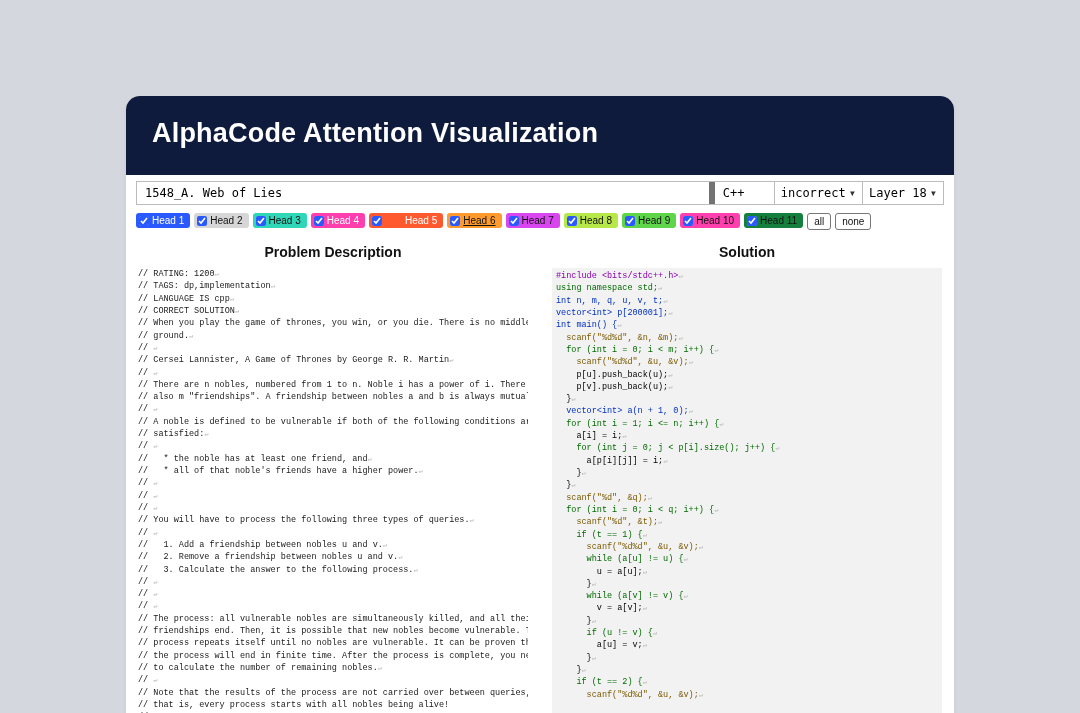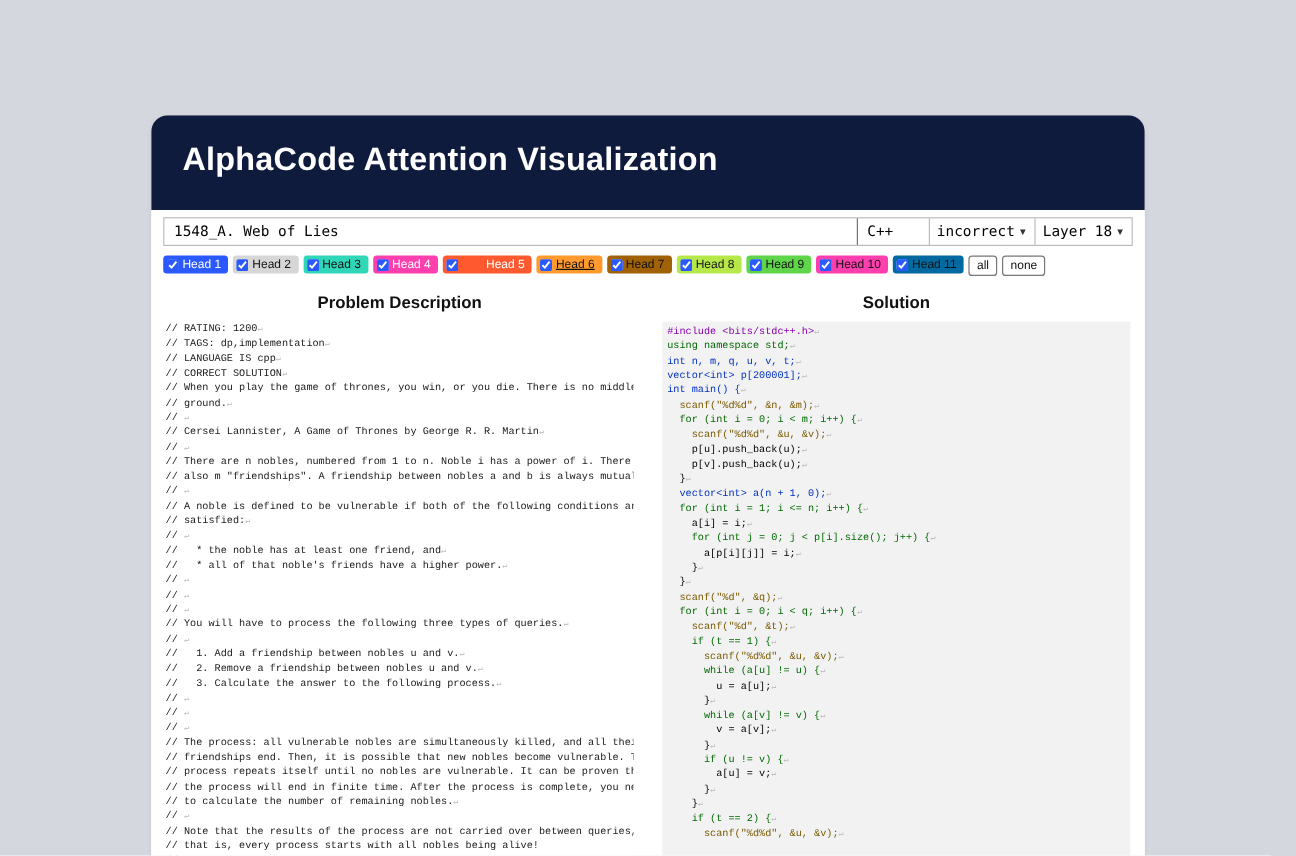--- a/index.html
+++ b/index.html
@@ -43,21 +43,21 @@
     display: flex;
     gap: 0;
     border: 1px solid #bbb;
     margin: 6px 10px 6px 10px;
     font-family: ui-monospace, Menlo, Consolas, monospace;
     font-size: 12px;
   }
   .title-box {
     flex: 1;
     padding: 4px 8px;
-    border-right: 1px solid #737373;
+    border-right: 6px solid #737373;
     white-space: nowrap;
     overflow: hidden;
   }
   .lang-box {
     width: 60px;
     padding: 4px 8px;
     border-right: 1px solid #bbb;
     text-align: left;
   }
   .select-box {
@@ -188,37 +188,37 @@
           <span>Head 4</span>
         </label>
         <label class="head-chip" style="background: rgb(255, 90, 47); color: rgb(255, 255, 255); gap: 23px;">
           <input type="checkbox" checked="" style="">
           <span>Head 5</span>
         </label>
         <label class="head-chip" style="background: rgb(255, 154, 47); color: rgb(17, 17, 17); text-decoration: underline;">
           <input type="checkbox" checked="" style="">
           <span>Head 6</span>
         </label>
-        <label class="head-chip" style="background: #a16207; color: rgb(17, 17, 17);">
+        <label class="head-chip" style="background: #d946ef; color: rgb(17, 17, 17);">
           <input type="checkbox" checked="" style="">
           <span>Head 7</span>
         </label>
         <label class="head-chip" style="background: rgb(183, 232, 74); color: rgb(17, 17, 17);">
           <input type="checkbox" checked="" style="">
           <span>Head 8</span>
         </label>
         <label class="head-chip" style="background: rgb(95, 214, 74); color: rgb(17, 17, 17);">
           <input type="checkbox" checked="" style="">
           <span>Head 9</span>
         </label>
         <label class="head-chip" style="background: rgb(255, 63, 174); color: rgb(17, 17, 17);">
           <input type="checkbox" checked="" style="">
           <span>Head 10</span>
         </label>
-        <label class="head-chip" style="background: #0369a1; color: rgb(17, 17, 17);">
+        <label class="head-chip" style="background: #15803d; color: rgb(17, 17, 17);">
           <input type="checkbox" checked="" style="">
           <span>Head 11</span>
         </label>
         <button class="plain-btn">all</button>
       <button class="plain-btn">none</button>
     </div>
 
     <div class="columns">
       <div class="col">
         <h2>Problem Description</h2>

